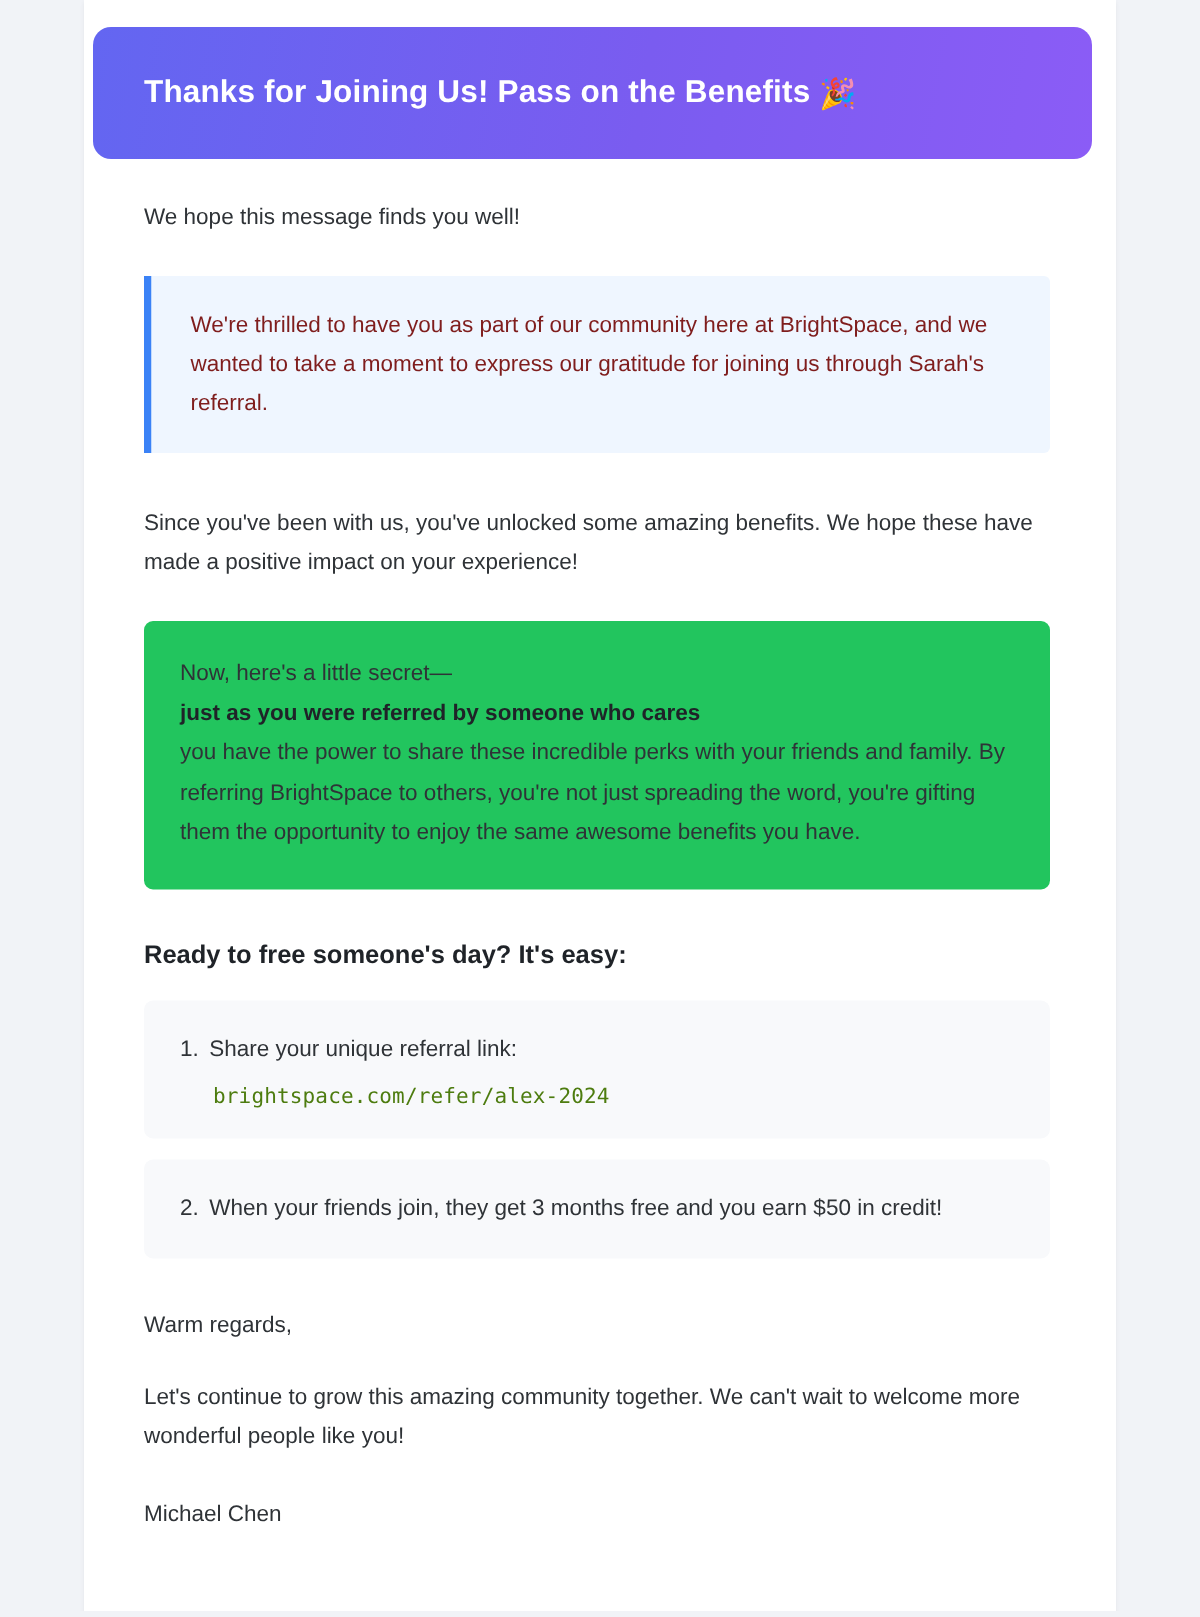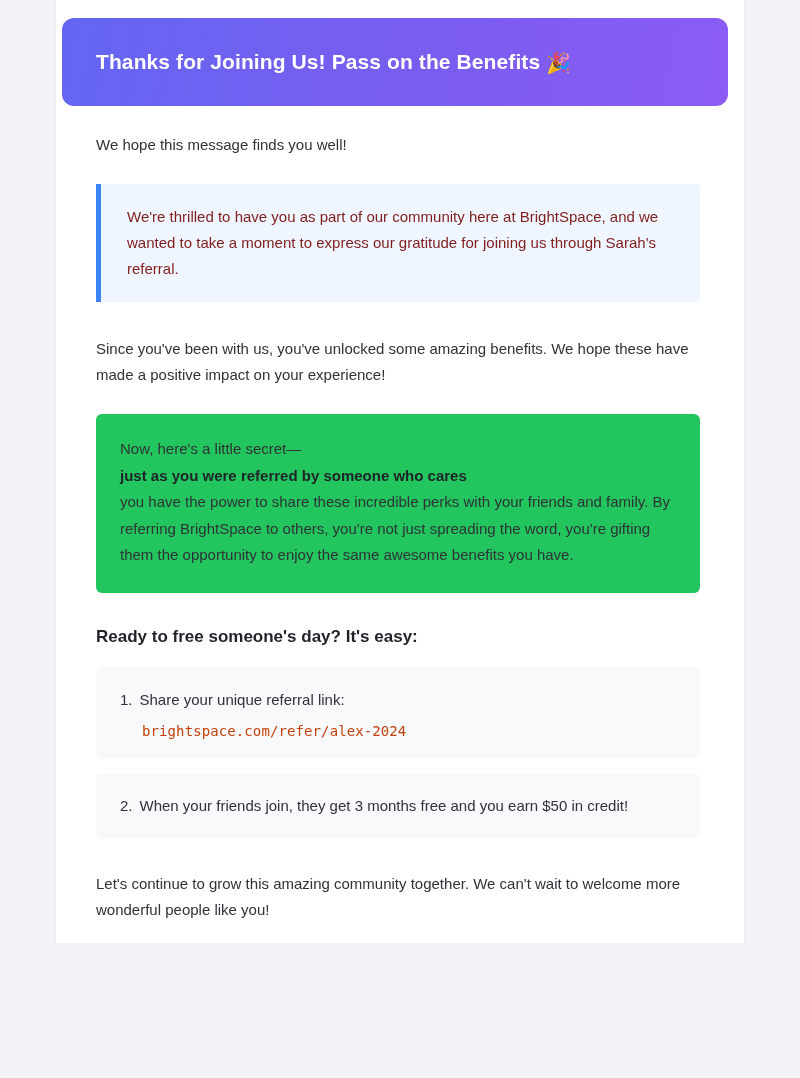--- a/index.html
+++ b/index.html
@@ -7,21 +7,21 @@
   html, body {
     width: 800px;
     height: 1078px;
     background: #f1f3f7;
     font-family: "Liberation Sans", sans-serif;
     -webkit-font-smoothing: antialiased;
   }
 
   .page {
     width: 800px;
-    height: 943px;
+    height: 1074px;
     background: #f1f3f7;
     padding: 0;
     overflow: hidden;
     position: relative;
   }
 
   .email-card {
     position: absolute;
     left: 56px;
     top: 0;
@@ -133,21 +133,21 @@
   }
 
   .step-num { flex: none; }
 
   .step-link {
     display: block;
     margin-top: 10px;
     margin-left: 22px;
     font-family: "DejaVu Sans Mono", "Liberation Mono", monospace;
     font-size: 14px;
-    color: #c2410c;
+    color: #4d7c0f;
     letter-spacing: 0.1px;
     text-decoration: none;
   }
 
   .closing { margin-bottom: 26px; }
 
   .signoff { margin-bottom: 22px; }
 
   .signature { margin-bottom: 0; }
 </style>
@@ -193,21 +193,21 @@
         <a class="step-link" href="#">brightspace.com/refer/alex-2024</a>
       </div>
 
       <div class="step-block last">
         <div class="step-text">
           <span class="step-num">2.</span>
           <span>When your friends join, they get 3 months free and you earn $50 in credit!</span>
         </div>
       </div>
 
+      <p class="para signoff">Warm regards,</p>
+
       <p class="para closing">Let's continue to grow this amazing community together. We can't wait to welcome more wonderful people like you!</p>
-
-      <p class="para signoff">Warm regards,</p>
 
       <p class="para signature">Michael Chen</p>
 
     </div>
   </div>
 </div>
 
 </body></html>

